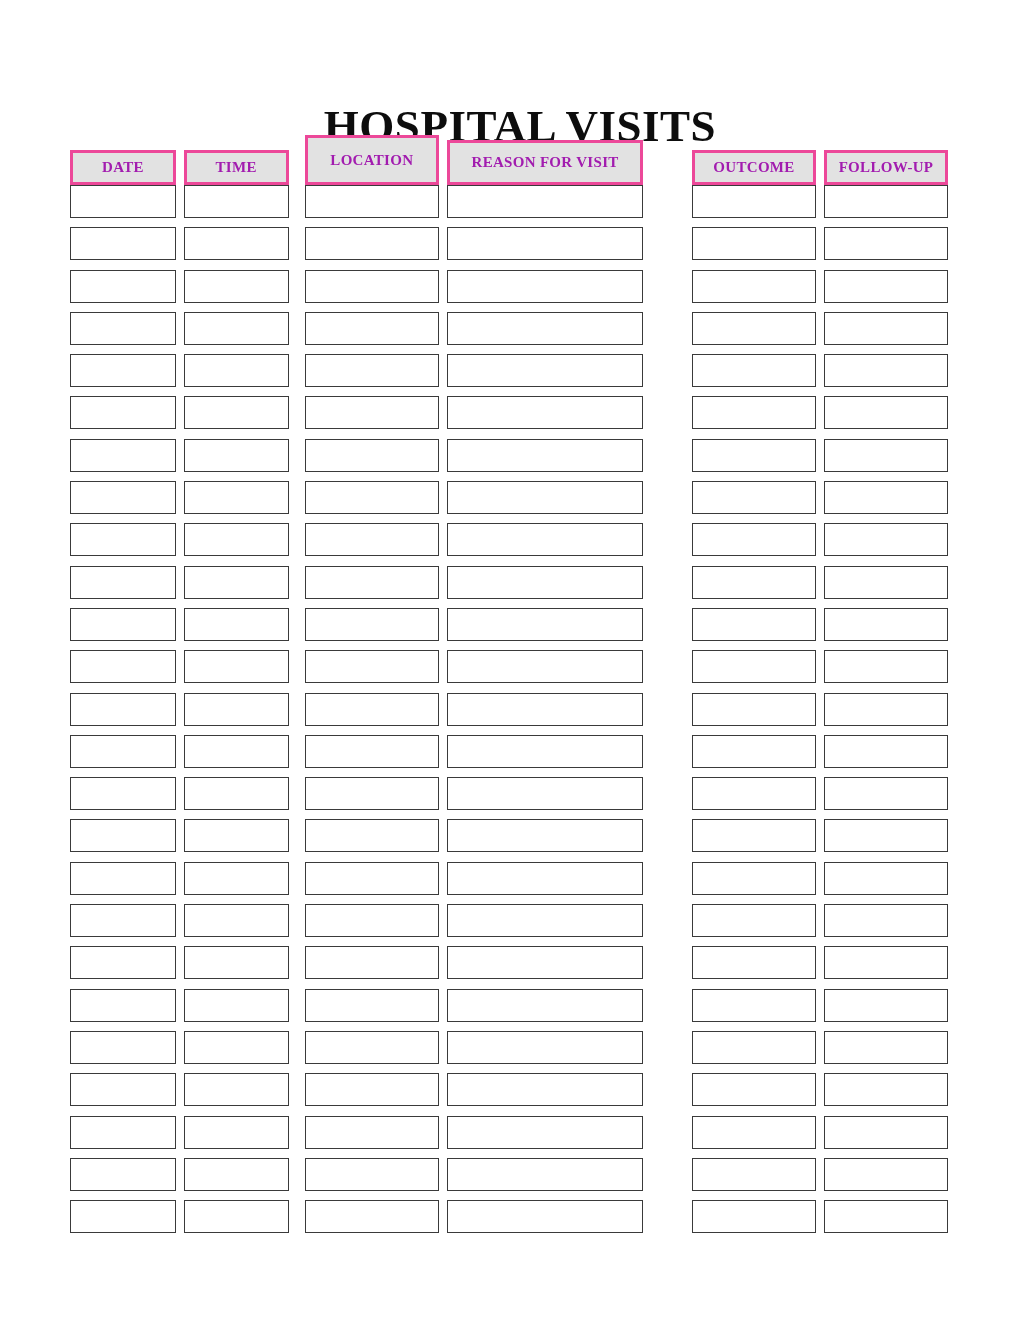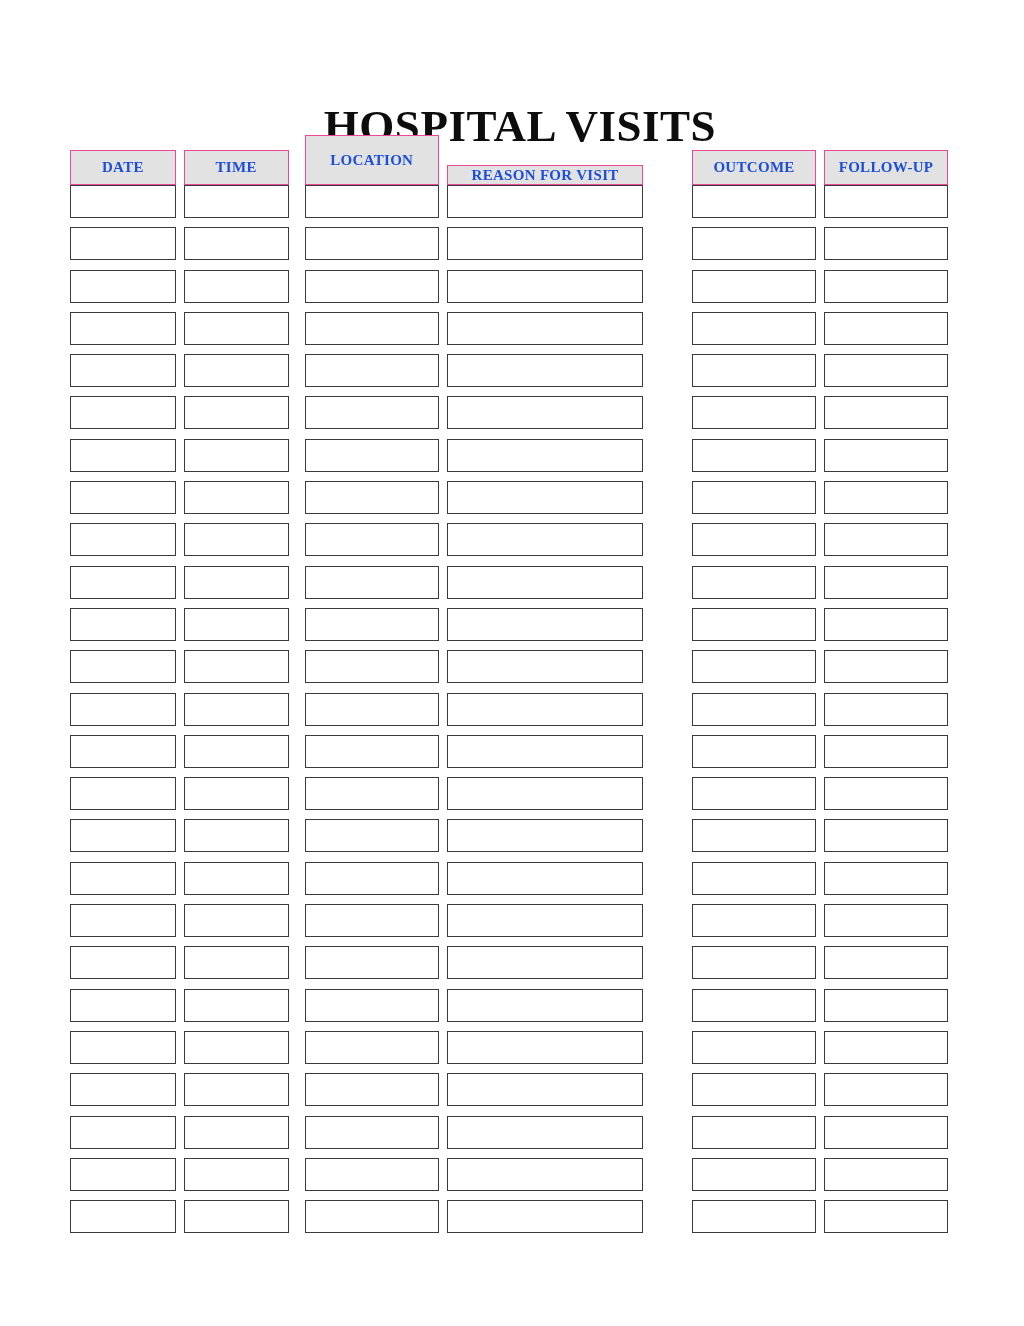--- a/index.html
+++ b/index.html
@@ -67,49 +67,49 @@
 
   
   .cell {
     box-sizing: border-box;
     background: #ffffff;
   }
 
   .hcell {
     box-sizing: border-box;
     background: #e2e2e2;
-    border: 1px solid #ec4899;
+    border: 3px solid #ec4899;
     display: flex;
     align-items: center;
     justify-content: center;
     font-family: "Liberation Serif", "DejaVu Serif", serif;
     font-weight: bold;
     font-size: 15px;
     letter-spacing: 0.3px;
-    color: #1d4ed8;
+    color: #a21caf;
     white-space: nowrap;
     height: 35px;
   }
 
   .bcell {
     border: 1.5px solid #3a3a3a;
     height: 33px;
   }
 
   
   .c0 { width: 110px; margin-right: 8px; }
   .c1 { width: 109px; margin-right: 16px; }
   .c2 { width: 140px; margin-right: 8px; }
   .c3 { width: 204px; margin-right: 6px; }
   .c4 { width: 129px; margin-right: 8px; margin-left: 43px; }
   .c5 { width: 129px; margin-right: 0px; }
 
   
   .hcell.c2 { height: 50px; font-size: 15px; }
-  .hcell.c3 { height: 20px; }
+  .hcell.c3 { height: 45px; }
 
 </style>
 </head>
 <body>
 
 <div class="page">
 
   <h1 class="title">HOSPITAL VISITS</h1>
 
   <div class="sheet">

